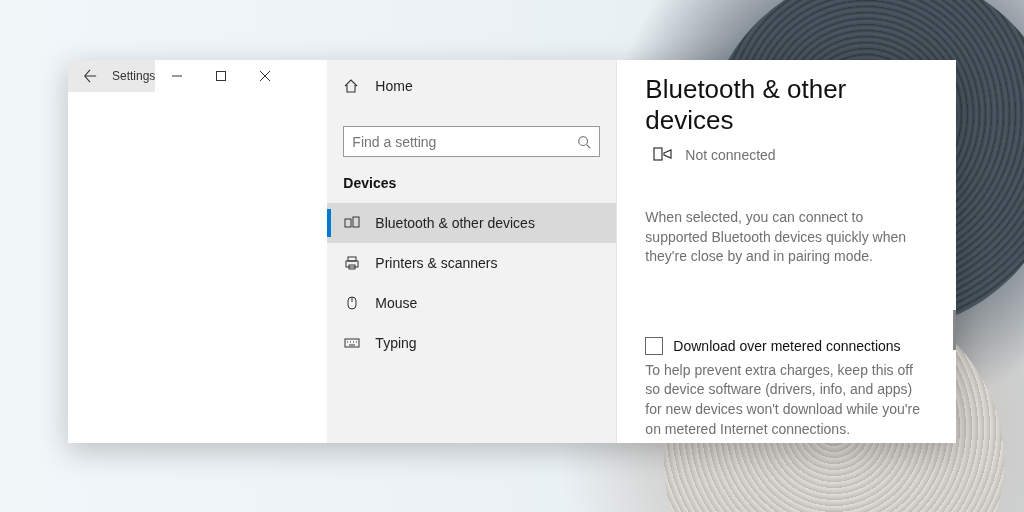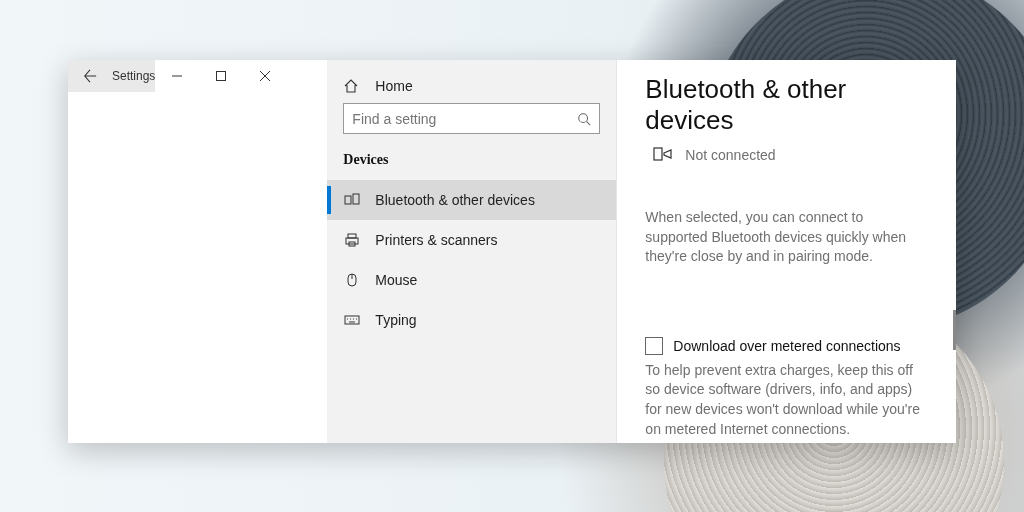--- a/index.html
+++ b/index.html
@@ -112,21 +112,21 @@
     .home-row .icon {
       width: 18px;
       font-size: 15px;
       margin-right: 14px;
     }
     .home-row span.text {
       font-size: 14px;
       color: #222;
     }
     .search-box {
-      margin: 1px 16px 16px 16px;
+      margin: 24px 16px 16px 16px;
       height: 31px;
       border: 1px solid #999;
       background: #fff;
       display: flex;
       align-items: center;
       padding: 0 8px;
     }
     .search-box input {
       border: none;
       outline: none;
@@ -137,21 +137,20 @@
     }
     .search-icon {
       font-size: 14px;
       color: #555;
     }
     .section-header {
       font-size: 14px;
       font-weight: 600;
       color: #111;
       padding: 2px 16px 12px 16px;
-      font-family: Liberation Serif, serif;
     }
     .nav-list {
       display: flex;
       flex-direction: column;
     }
     .nav-item {
       display: flex;
       align-items: center;
       height: 40px;
       padding: 0 16px;

